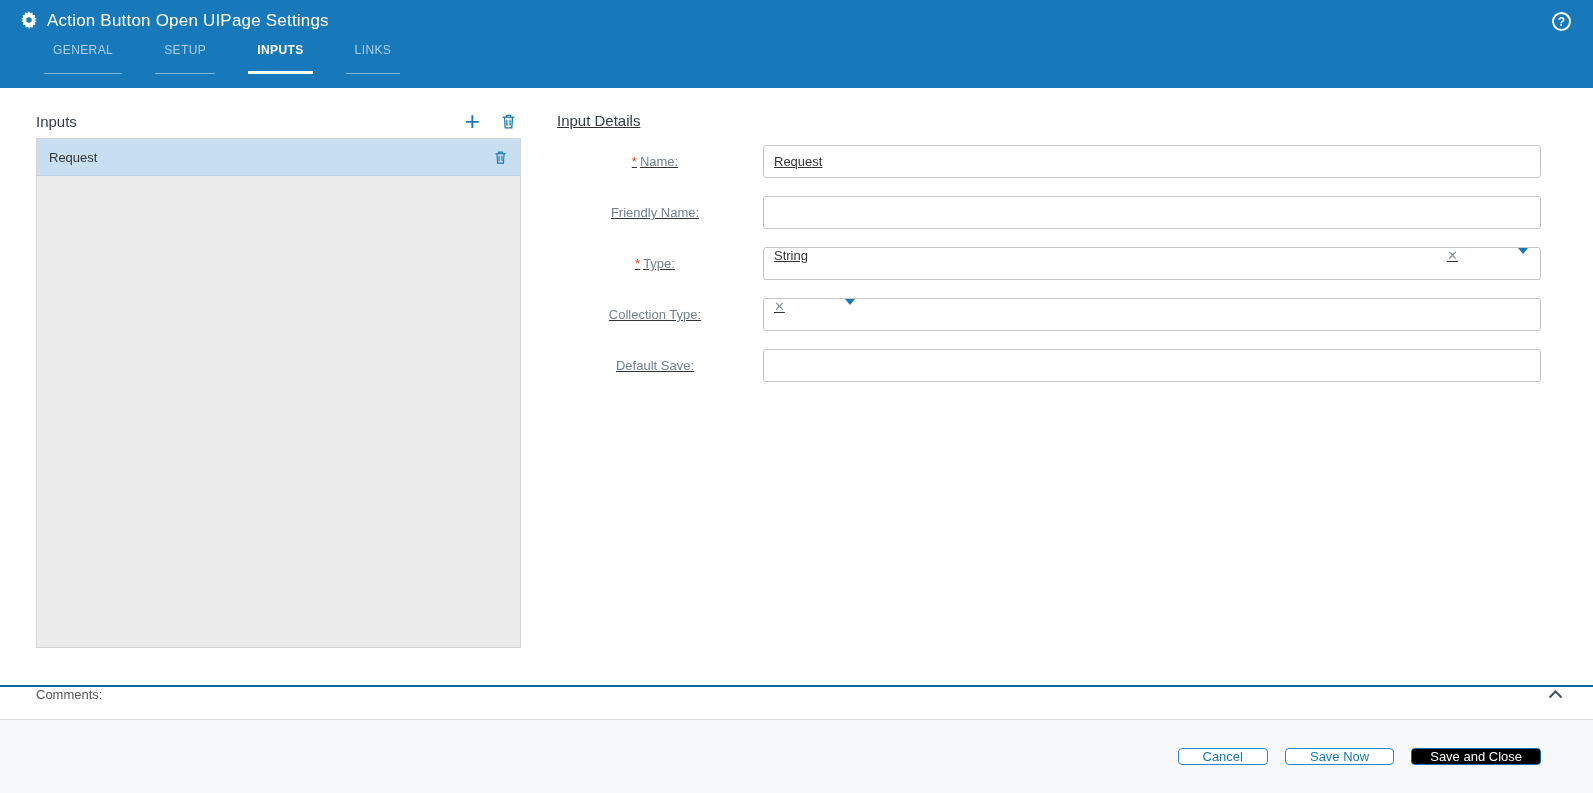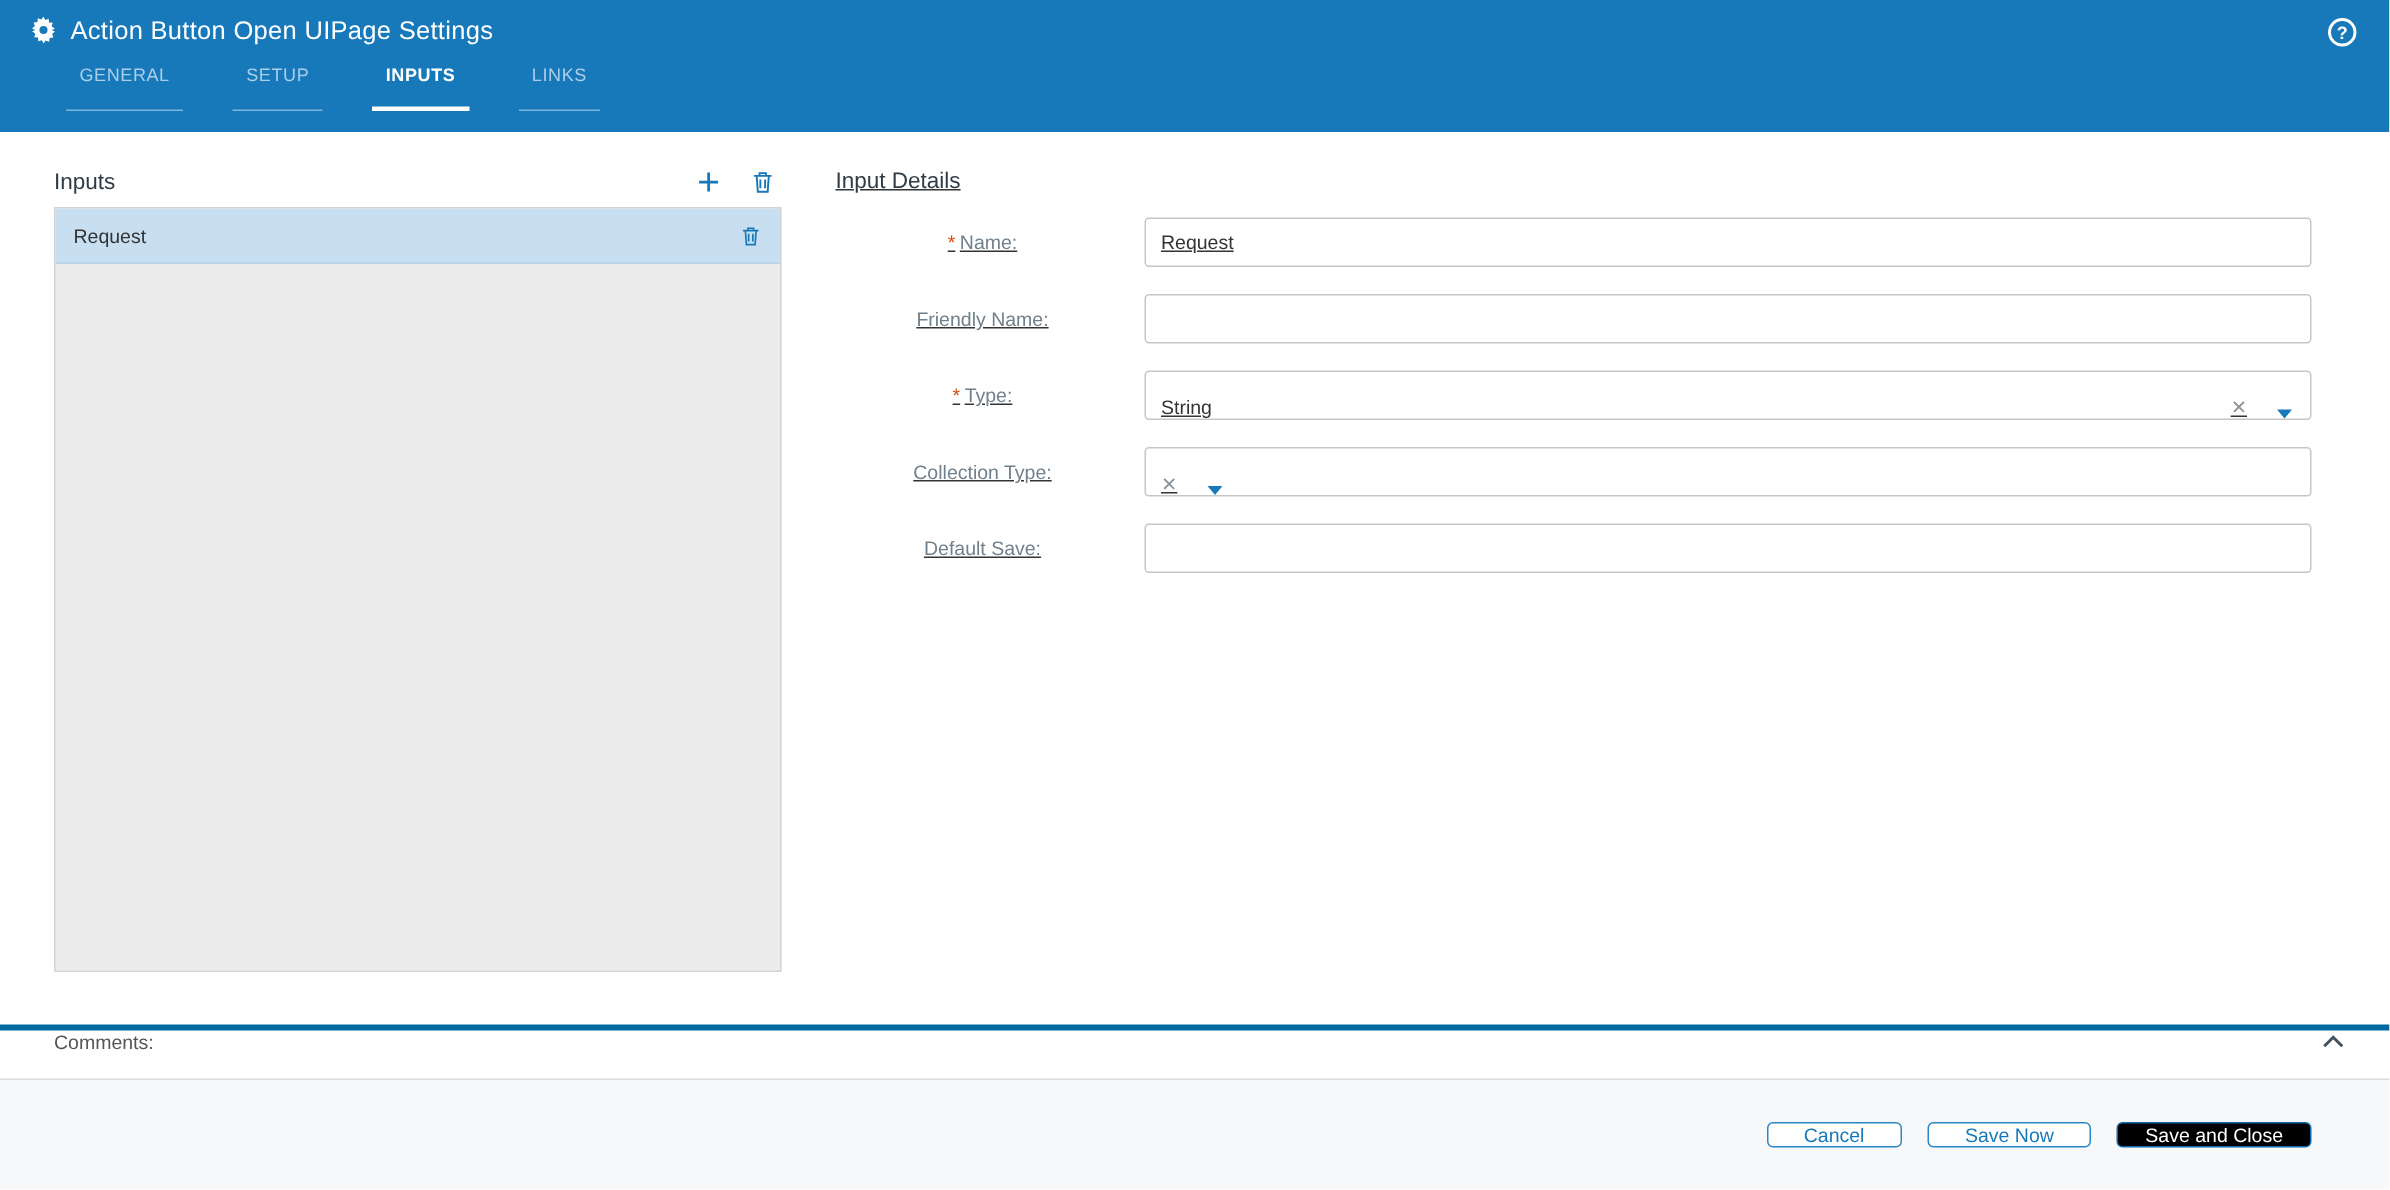--- a/index.html
+++ b/index.html
@@ -58,32 +58,32 @@
     flex:0 0 206px; width:206px; text-align:center; padding-right:10px;
     font-size:13px; color:#70808c;
   }
   .req { color:#d9480f; margin-right:3px; }
   .ftext, .fselect {
     flex:1 1 auto; height:33px;
     border:1px solid #c6c6c6; border-radius:3px; background:#fff;
     font-size:13px; color:#333; padding:0 10px;
     font-family:"Liberation Sans", sans-serif;
   }
-  .fselect { display:flex; align-items:flex-end; cursor:pointer; }
+  .fselect { display:flex; align-items:flex-start; cursor:pointer;gap:40px; }
   .sel-text { flex:1; }
   .clear { color:#8a959e; font-size:13px; margin-right:20px; cursor:pointer; }
   .caret {
     width:0; height:0; margin-right:2px;
     border-left:5px solid transparent; border-right:5px solid transparent;
     border-top:6px solid #1779ba; cursor:pointer;
   }
 
   
   .comments {
-    flex:0 0 32px; border-top:4px solid #0369a1; border-bottom:1px solid #d9dde0;
+    flex:0 0 32px; border-top:2px solid #0369a1; border-bottom:1px solid #d9dde0;
     display:flex; align-items:center; padding:0 30px 17px 36px;
     font-size:13px; color:#555; background:#fff;
   }
   .chev-up { margin-left:auto; display:inline-flex; cursor:pointer; }
 
   
   .footer {
     flex:0 0 73px; background:#f6f8f9;
     display:flex; align-items:center; justify-content:flex-end;
     padding-right:52px; gap:17px;

